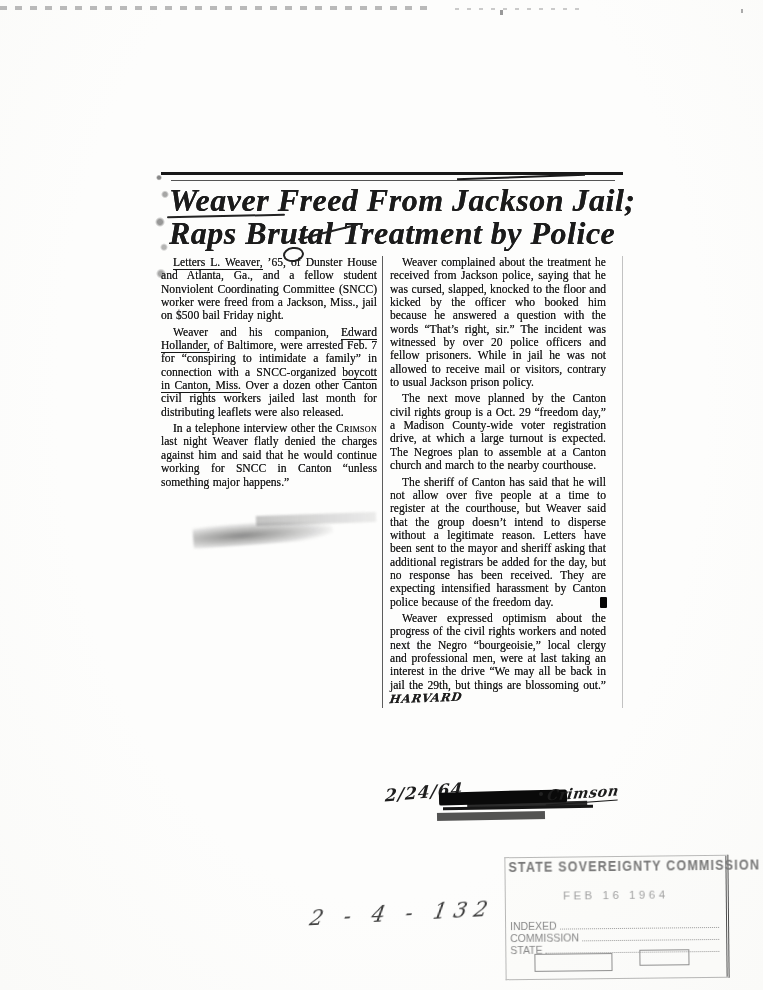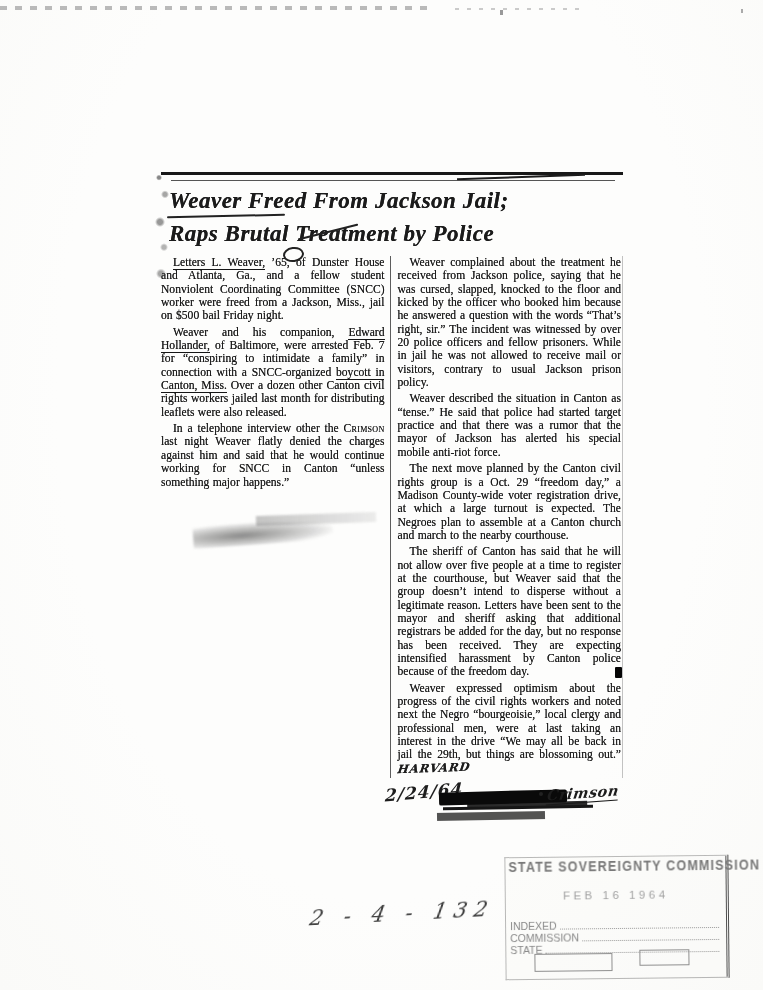--- a/index.html
+++ b/index.html
@@ -38,21 +38,21 @@
     position:relative;
     border-top:3px solid #181818;
     padding-top:7px;
   }
   .headline-block::after{
     content:"";position:absolute;top:5px;left:10px;width:96%;
     border-top:1.5px solid #2a2a2a;opacity:.8;
   }
   .headline{
     margin:2px 0 6px 8px;
-    font-size:23px;line-height:33px;
+    font-size:32px;line-height:33px;
     font-weight:bold;font-style:italic;
     letter-spacing:.5px;
     text-shadow:0 0 .5px #222;
     white-space:nowrap;
   }
   .headline .hl-line{display:block;}
   
   .mark-weaver-underline{position:absolute;left:6px;top:40px;width:118px;height:2px;background:#222;transform:rotate(-1.2deg);border-radius:2px;}
   .mark-jackson-line{position:absolute;left:296px;top:1px;width:128px;height:2px;background:#1c1c1c;transform:rotate(-2deg);}
   .mark-loop{position:absolute;left:122px;top:72px;width:17px;height:11px;border:2px solid #222;border-radius:50%;transform:rotate(-8deg);}
@@ -73,21 +73,21 @@
     width:224px;
     font-size:11.6px;line-height:13.35px;
     text-align:justify;
     text-shadow:0 0 .35px #444;
     word-spacing:.5px;
   }
   .col-left{padding-right:5px;}
   .col-right{
     border-left:1.5px solid rgba(40,40,40,.75);
     border-right:1.5px solid rgba(60,60,60,.3);
-    padding-left:7px;padding-right:1px;
+    padding-left:7px;padding-right:16px;
   }
   .col p{margin:0 0 3px;text-indent:12px;}
   .pen-underline{border-bottom:1.6px solid #161616;}
   .smallcaps{font-variant:small-caps;letter-spacing:.3px;}
   .para-rel{position:relative;}
   .ink-blob{position:absolute;right:-1px;bottom:1px;width:7px;height:11px;background:#050505;border-radius:1px;}
 
   
   .smudge1{position:absolute;left:32px;top:350px;width:140px;height:22px;
     background:radial-gradient(ellipse at 35% 55%, rgba(45,45,45,.55), rgba(110,110,110,.25) 55%, transparent 75%);
@@ -173,21 +173,20 @@
     <div class="columns">
 
       <div class="col col-left">
         <p><span class="pen-underline">Letters L. Weaver,</span><span> ’65, of Dunster House and Atlanta, Ga., and a fellow student Nonviolent Coordinating Committee (SNCC) worker were freed from a Jackson, Miss., jail on $500 bail Friday night.</span></p>
         <p><span>Weaver and his companion, </span><span class="pen-underline">Edward Hollander,</span><span> of Baltimore, were arrested Feb. 7 for “conspiring to intimidate a family” in connection with a SNCC-organized </span><span class="pen-underline">boycott in Canton, Miss.</span><span> Over a dozen other Canton civil rights workers jailed last month for distributing leaflets were also released.</span></p>
         <p><span>In a telephone interview other the </span><span class="smallcaps">Crimson</span><span> last night Weaver flatly denied the charges against him and said that he would continue working for SNCC in Canton “unless something major happens.”</span></p>
       </div>
 
       <div class="col col-right">
         <p>Weaver complained about the treatment he received from Jackson police, saying that he was cursed, slapped, knocked to the floor and kicked by the officer who booked him because he answered a question with the words “That’s right, sir.” The incident was witnessed by over 20 police officers and fellow prisoners. While in jail he was not allowed to receive mail or visitors, contrary to usual Jackson prison policy.</p>
-        <p>Weaver described the situation in Canton as “tense.” He said that police had started target practice and that there was a rumor that the mayor of Jackson has alerted his special mobile anti-riot force.</p>
         <p>The next move planned by the Canton civil rights group is a Oct. 29 “freedom day,” a Madison County-wide voter registration drive, at which a large turnout is expected. The Negroes plan to assemble at a Canton church and march to the nearby courthouse.</p>
         <p class="para-rel"><span>The sheriff of Canton has said that he will not allow over five people at a time to register at the courthouse, but Weaver said that the group doesn’t intend to disperse without a legitimate reason. Letters have been sent to the mayor and sheriff asking that additional registrars be added for the day, but no response has been received. They are expecting intensified harassment by Canton police because of the freedom day.</span><span class="ink-blob"></span></p>
         <p><span>Weaver expressed optimism about the progress of the civil rights workers and noted next the Negro “bourgeoisie,” local clergy and professional men, were at last taking an interest in the drive “We may all be back in jail the 29th, but things are blossoming out.”</span> <span class="hw hw-inline">HARVARD</span></p>
       </div>
 
     </div>
 
     <div class="smudge1"></div>
     <div class="smudge2"></div>
 

